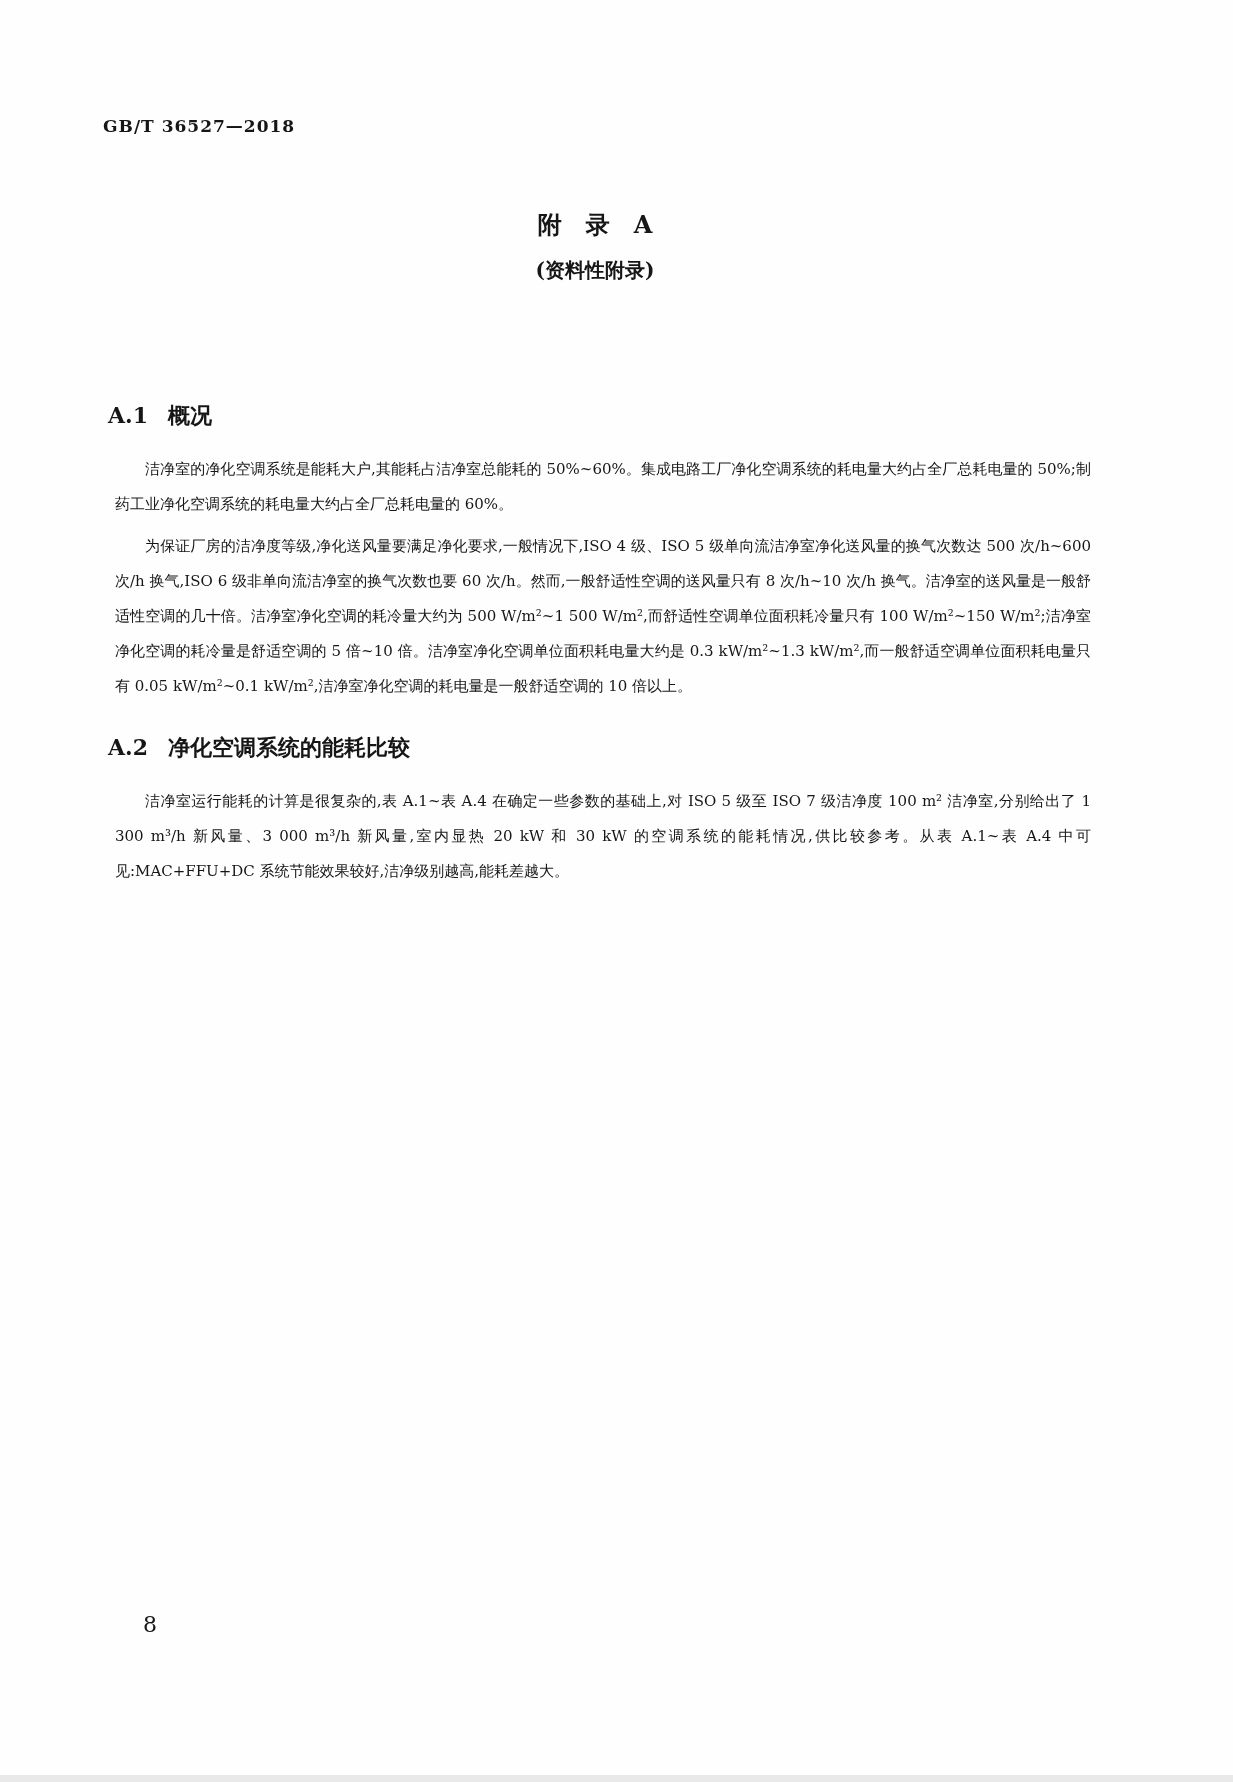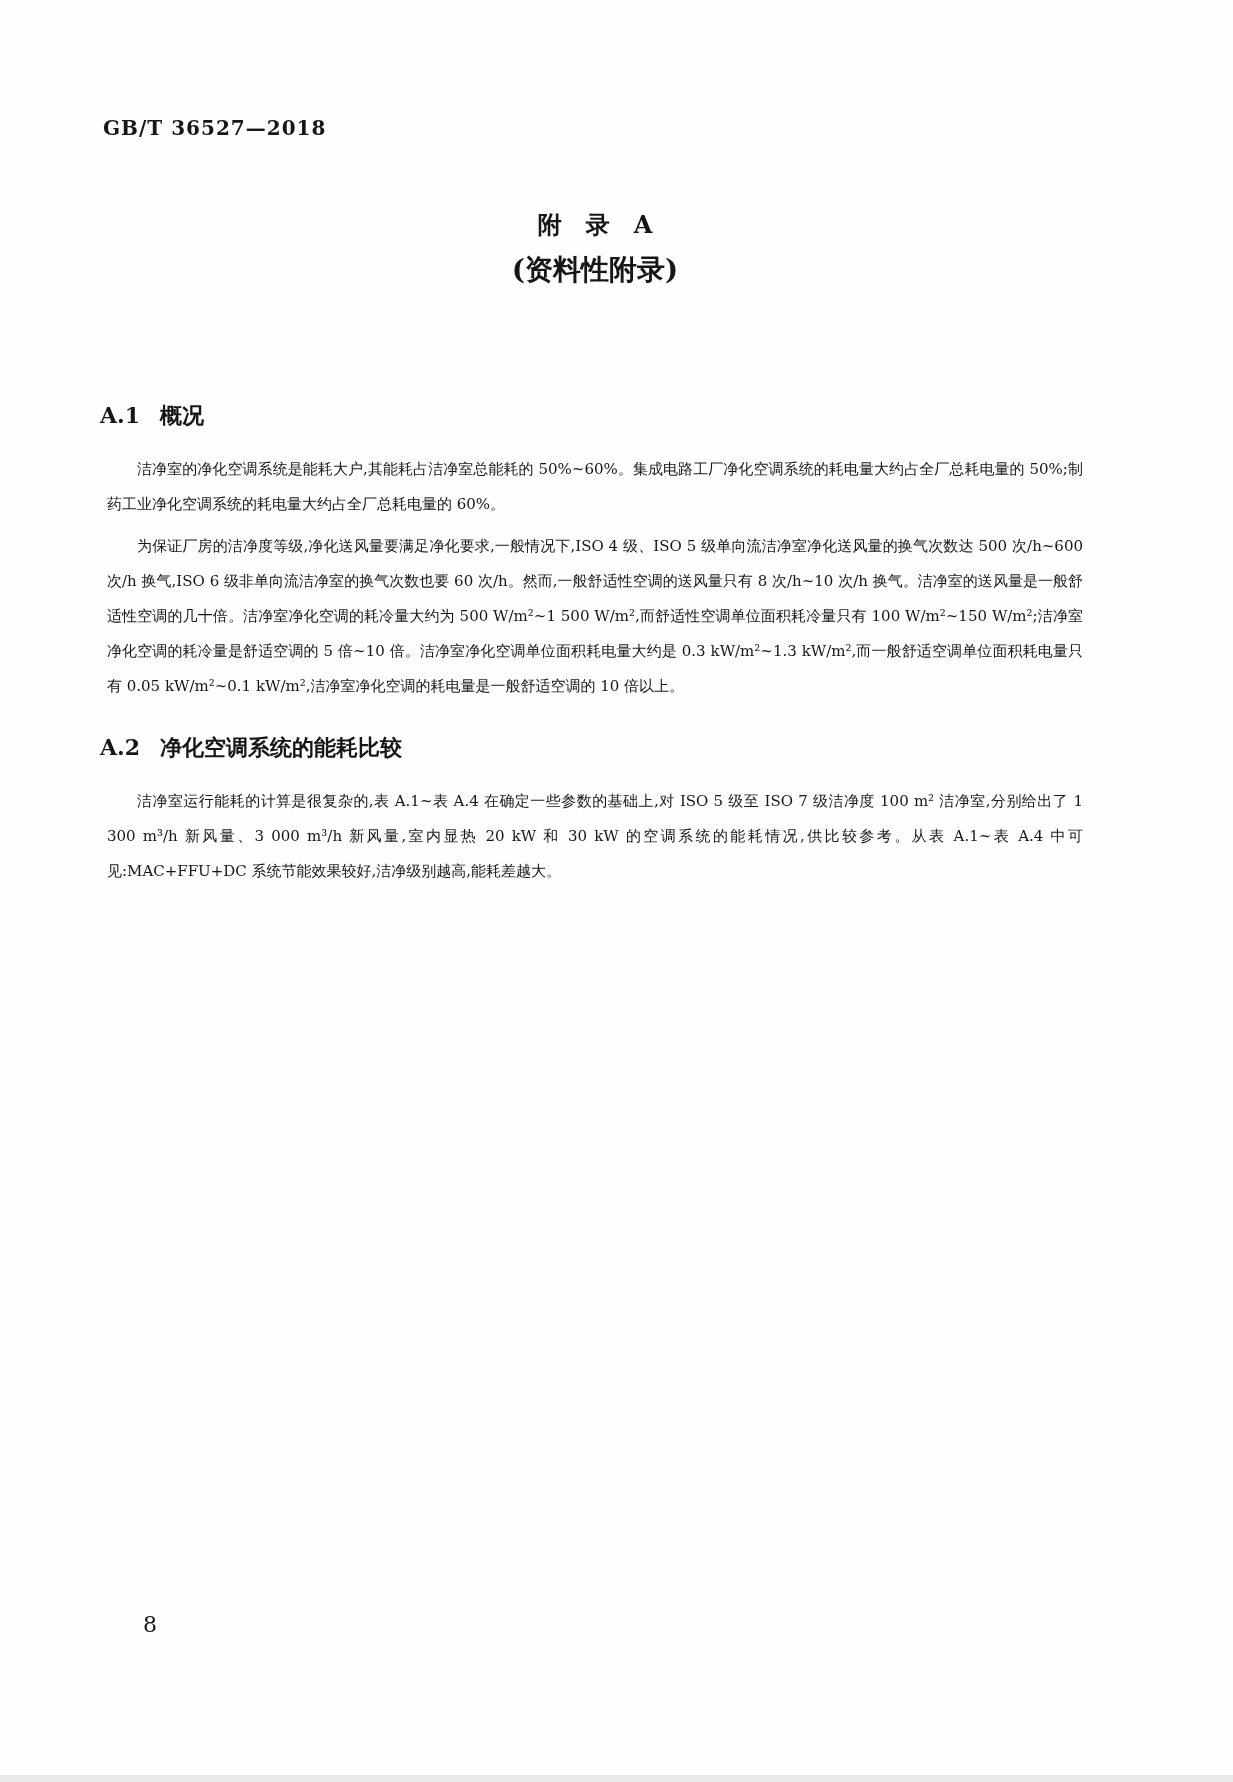--- a/index.html
+++ b/index.html
@@ -13,51 +13,51 @@
     height: 1782px;
     background: #fefefe;
     font-family: "DejaVu Serif", "Liberation Serif", serif;
     color: #161616;
     overflow: hidden;
   }
   .doc-header {
     position: absolute;
     left: 103px;
     top: 116px;
-    font-size: 20px;
+    font-size: 17px;
     font-weight: bold;
     letter-spacing: 1px;
     white-space: nowrap;
   }
   .title-block {
     position: absolute;
     left: 100px;
     top: 210px;
     width: 990px;
     text-align: center;
     font-weight: bold;
   }
   .title-main {
     font-size: 24px;
     line-height: 30px;
     margin-bottom: 15px;
   }
   .title-sub {
-    font-size: 28px;
+    font-size: 20px;
     line-height: 30px;
     margin-bottom: 7px;
   }
   .title-topic {
     font-size: 23px;
     line-height: 30px;
     letter-spacing: 2px;
   }
   .content {
     position: absolute;
-    left: 100px;
+    left: 108px;
     top: 400px;
     width: 990px;
   }
   .section-heading {
     font-size: 22px;
     font-weight: bold;
     line-height: 30px;
     white-space: nowrap;
   }
   .section-heading .sec-num {

